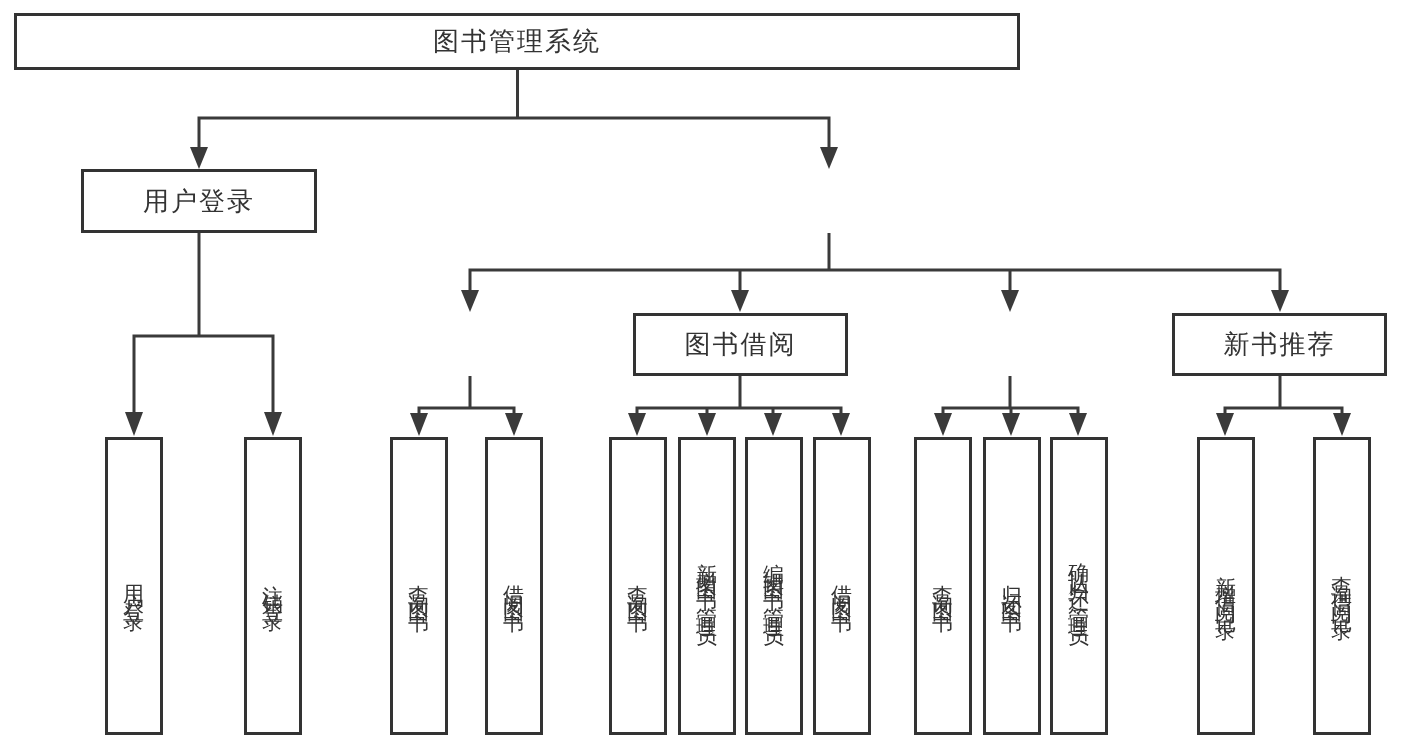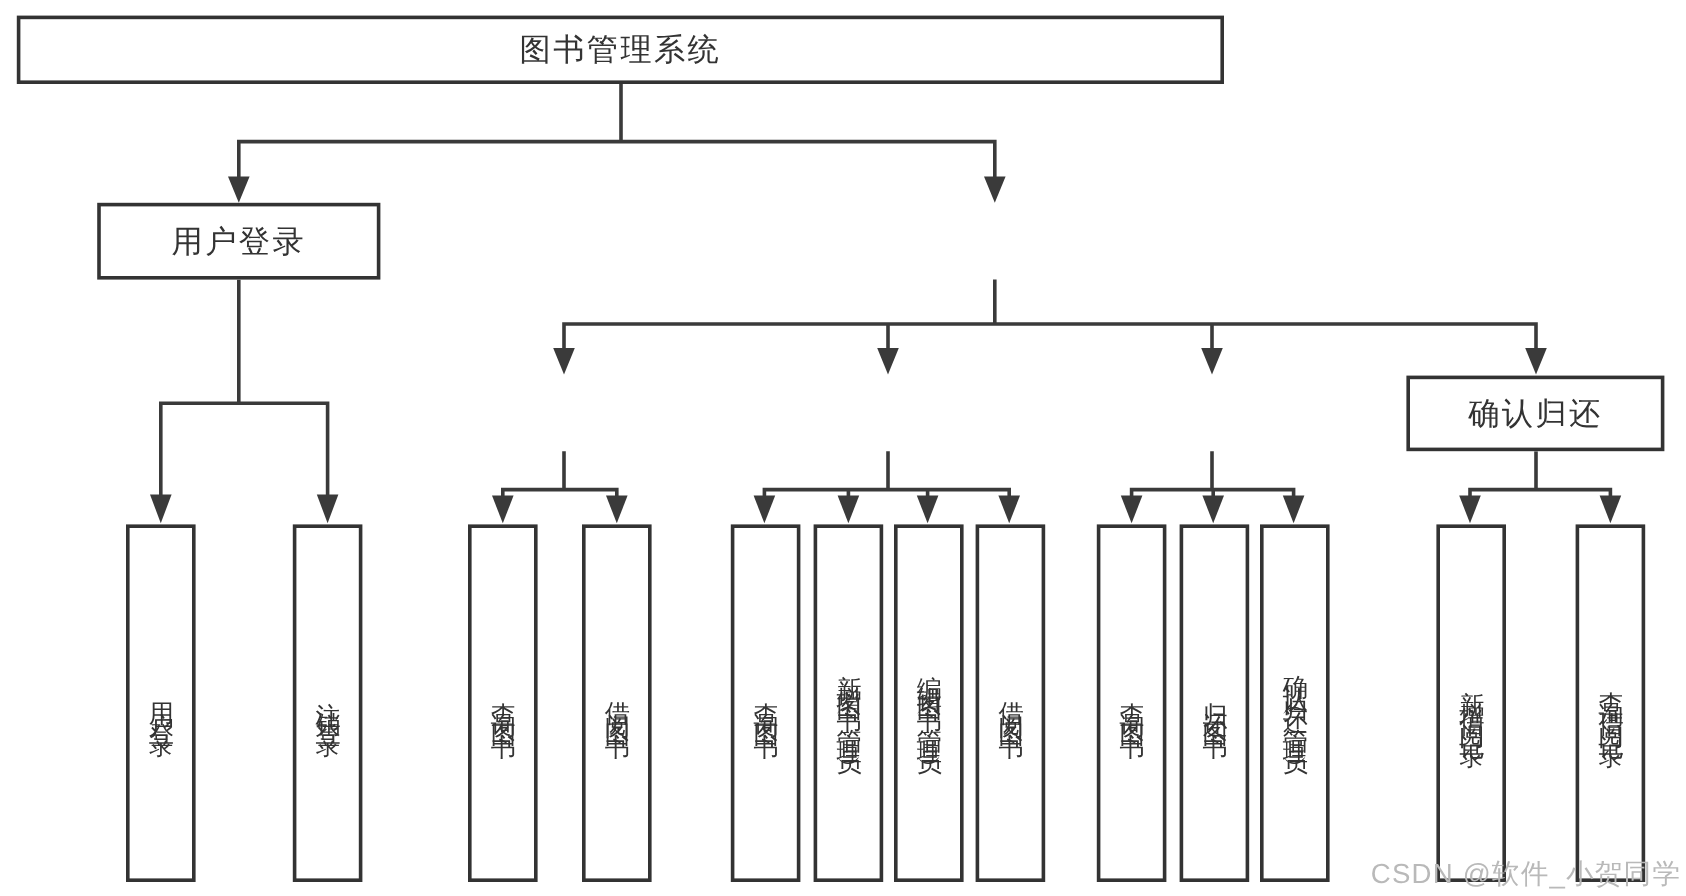--- a/index.html
+++ b/index.html
@@ -96,21 +96,22 @@
     <polygon points="1002,413 1020,413 1011,436"></polygon>
     <polygon points="1069,413 1087,413 1078,436"></polygon>
     <polygon points="1216,413 1234,413 1225,436"></polygon>
     <polygon points="1333,413 1351,413 1342,436"></polygon>
   </svg>
 
   <div class="node hbox" style="left:14px;top:13px;width:1006px;height:57px">图书管理系统</div>
 
   <div class="node hbox" style="left:81px;top:169px;width:236px;height:64px">用户登录</div>
 
-  <div class="node hbox" style="left:1172px;top:313px;width:215px;height:63px">确认归还</div>
+  <div class="node hbox" style="left:633px;top:313px;width:215px;height:63px">图书借阅</div>
+  <div class="node hbox" style="left:1172px;top:313px;width:215px;height:63px">新书推荐</div>
 
   <div class="node vbox" style="left:105px;top:437px;width:58px;height:298px">
     <span class="vtext">用户登录</span>
   </div>
   <div class="node vbox" style="left:244px;top:437px;width:58px;height:298px">
     <span class="vtext">注销登录</span>
   </div>
 
   <div class="node vbox" style="left:390px;top:437px;width:58px;height:298px">
     <span class="vtext">查询图书</span>
@@ -142,14 +143,13 @@
     <span class="vtext">确认归还（管理员）</span>
   </div>
 
   <div class="node vbox" style="left:1197px;top:437px;width:58px;height:298px">
     <span class="vtext">新增借阅记录</span>
   </div>
   <div class="node vbox" style="left:1313px;top:437px;width:58px;height:298px">
     <span class="vtext">查询借阅记录</span>
   </div>
 
-  <div class="watermark">CSDN @软件_小贺同学</div>
 </div>
 
 </body></html>

